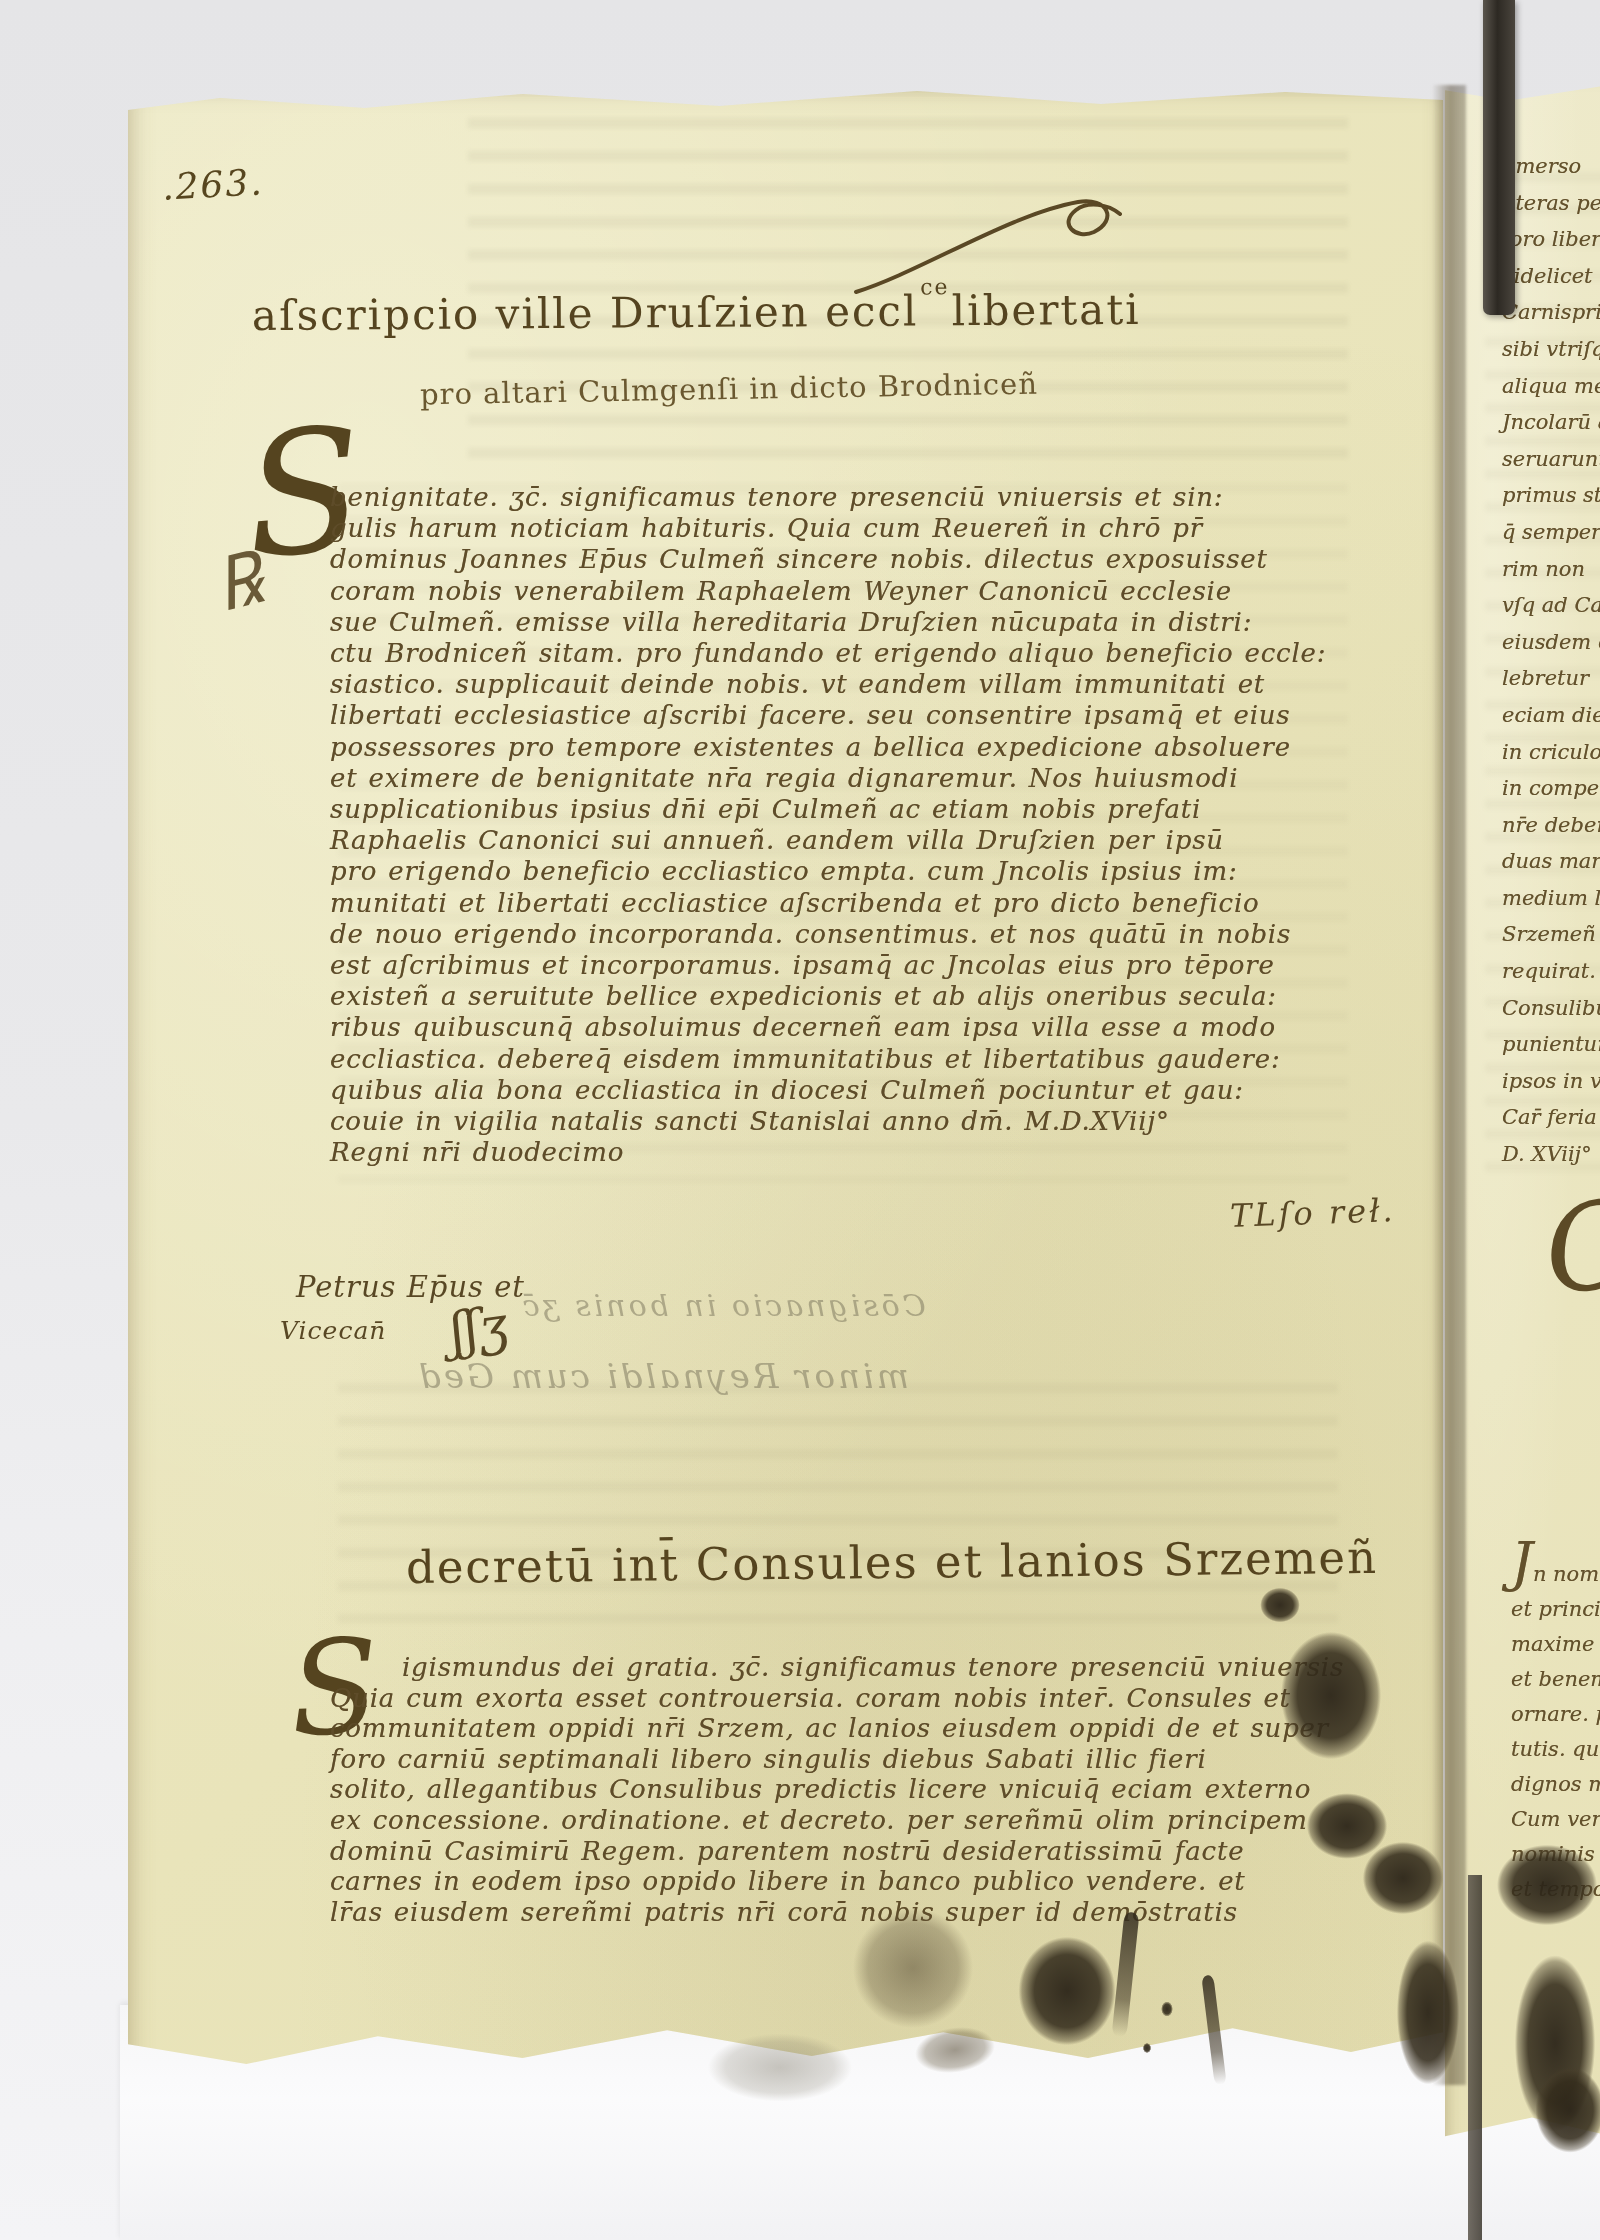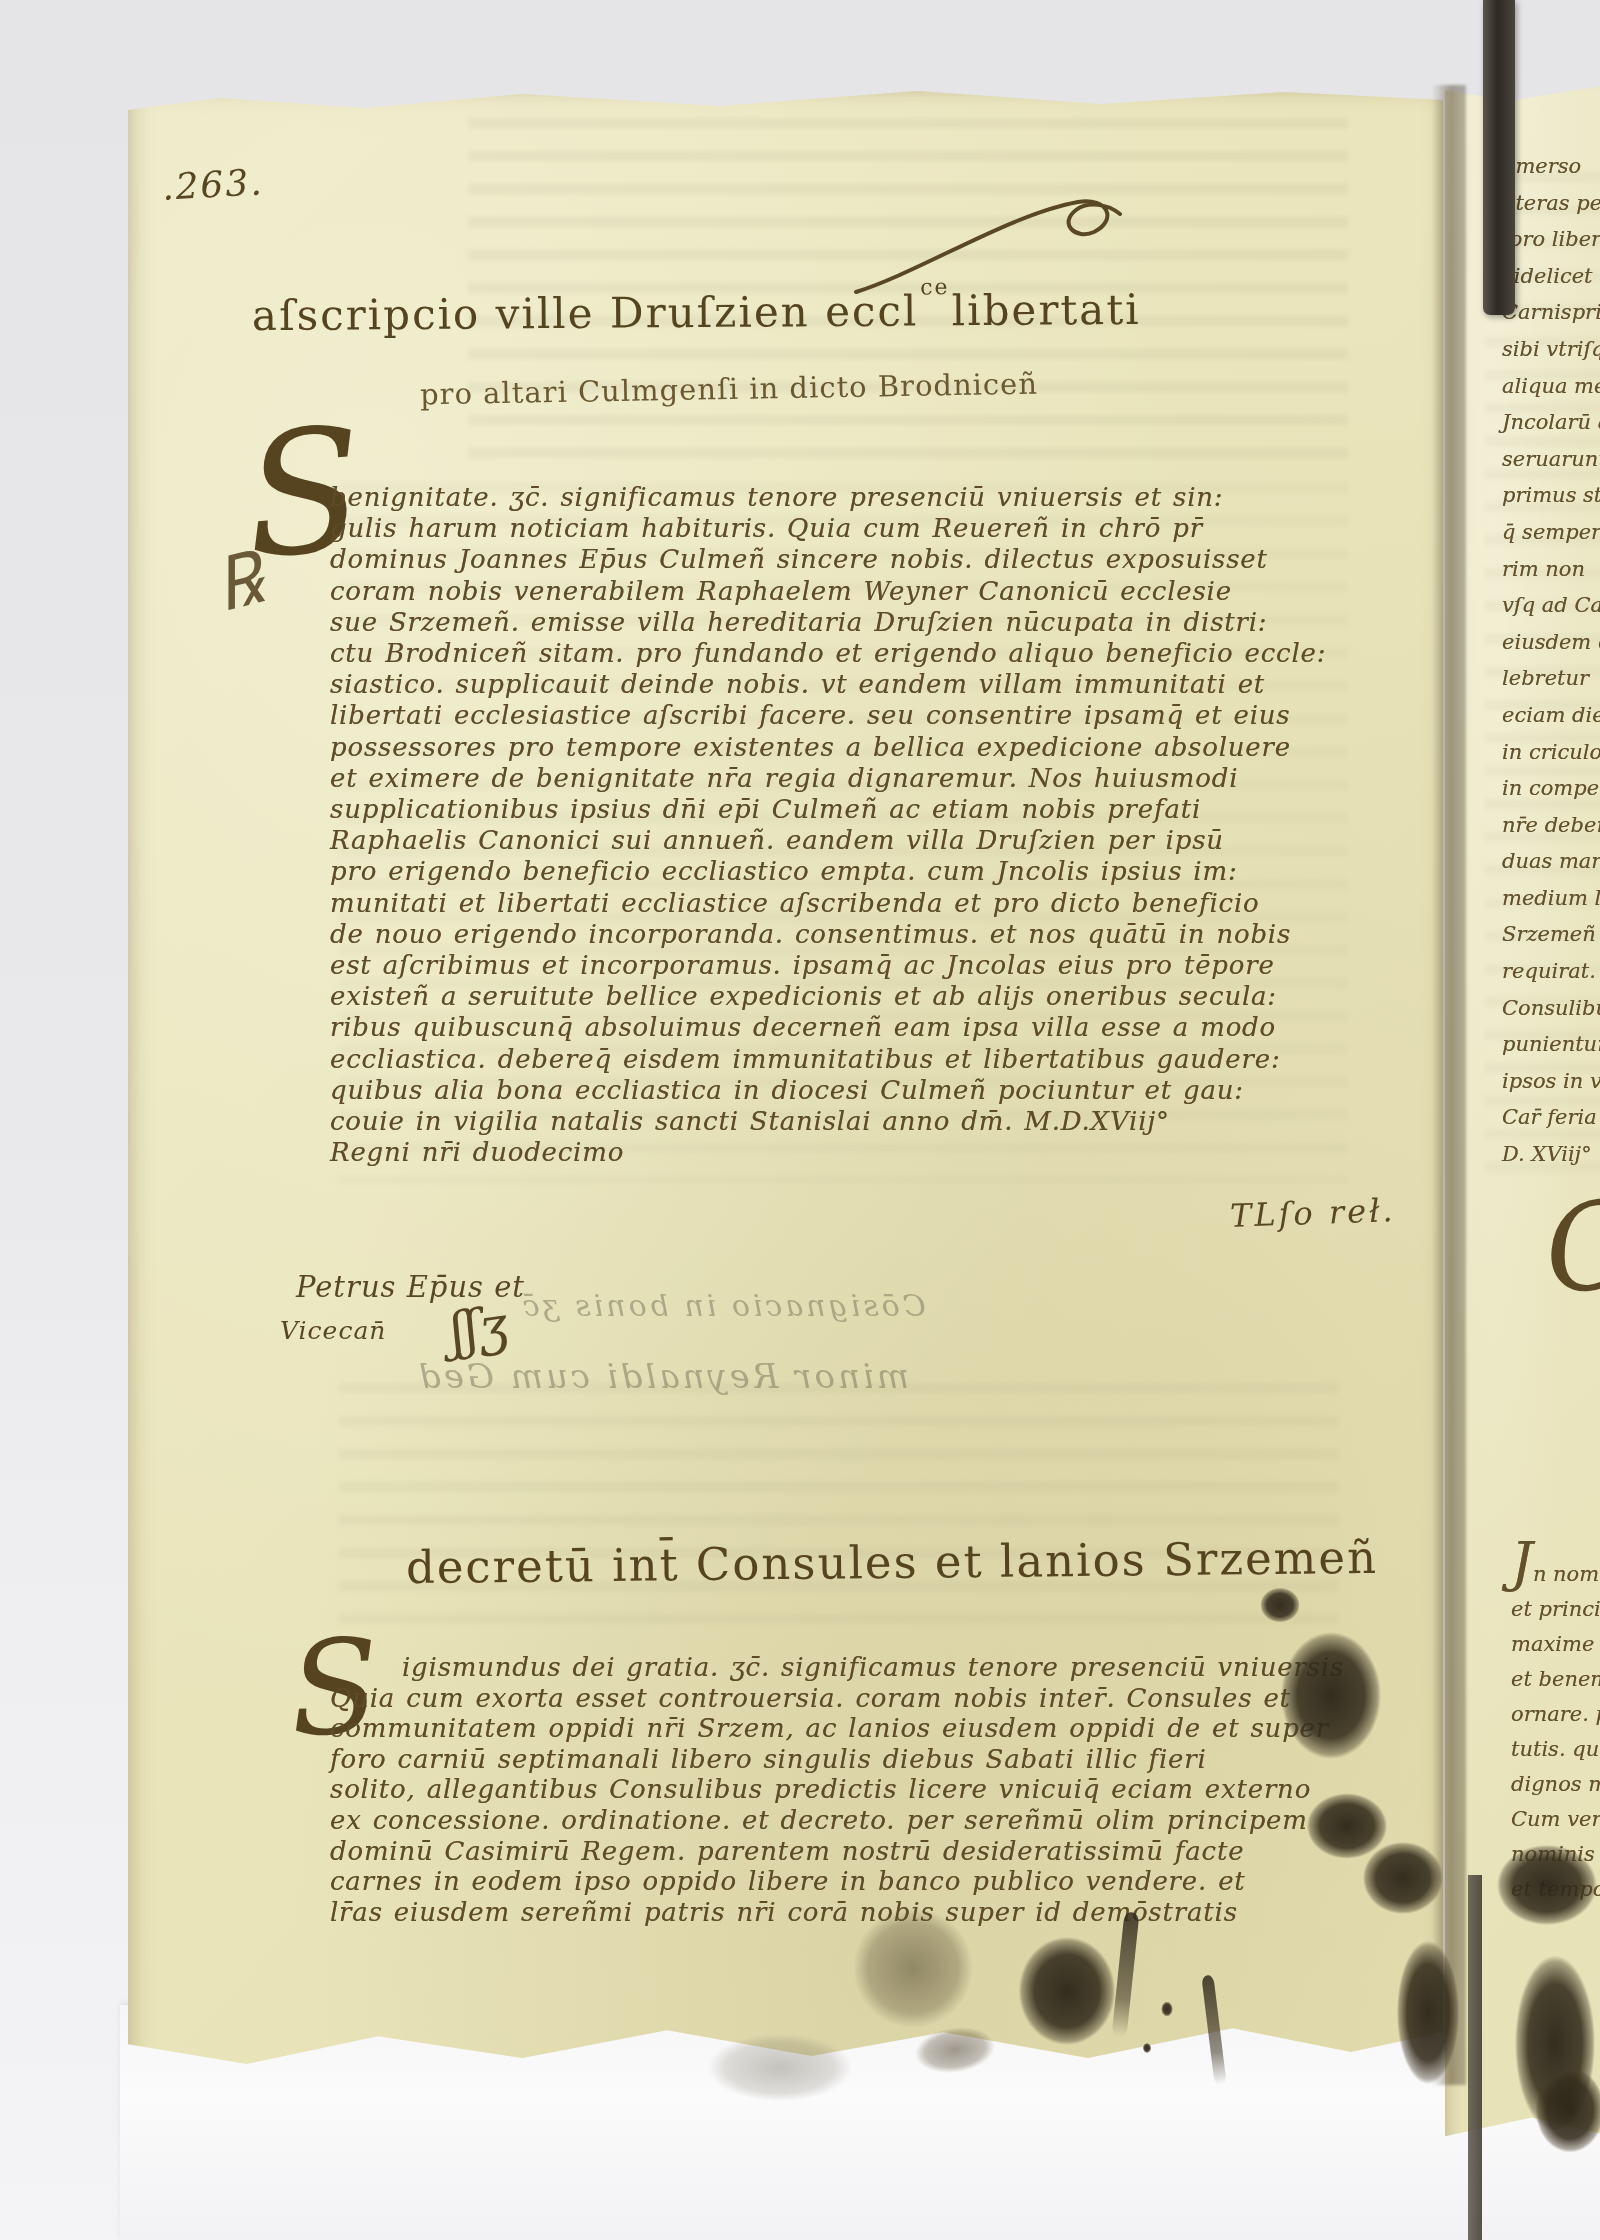--- a/index.html
+++ b/index.html
@@ -154,21 +154,21 @@
     <div class="h2">pro altari Culmgenſi in dicto Brodniceñ</div>
 
     <div class="initcap" id="init1">S</div>
     <div class="marginmark">℞</div>
 
     <div class="para" id="para1">
         <div class="ms-line">benignitate. ʒc̄. significamus tenore presenciū vniuersis et sin:</div>
         <div class="ms-line">gulis harum noticiam habituris. Quia cum Reuereñ in chrō pr̄</div>
         <div class="ms-line">dominus Joannes Ep̄us Culmeñ sincere nobis. dilectus exposuisset</div>
         <div class="ms-line">coram nobis venerabilem Raphaelem Weyner Canonicū ecclesie</div>
-        <div class="ms-line">sue Srzemeñ. emisse villa hereditaria Druſzien nūcupata in distri:</div>
+        <div class="ms-line">sue Culmeñ. emisse villa hereditaria Druſzien nūcupata in distri:</div>
         <div class="ms-line">ctu Brodniceñ sitam. pro fundando et erigendo aliquo beneficio eccle:</div>
         <div class="ms-line">siastico. supplicauit deinde nobis. vt eandem villam immunitati et</div>
         <div class="ms-line">libertati ecclesiastice aſscribi facere. seu consentire ipsamq̄ et eius</div>
         <div class="ms-line">possessores pro tempore existentes a bellica expedicione absoluere</div>
         <div class="ms-line">et eximere de benignitate nr̄a regia dignaremur. Nos huiusmodi</div>
         <div class="ms-line">supplicationibus ipsius dn̄i ep̄i Culmeñ ac etiam nobis prefati</div>
         <div class="ms-line">Raphaelis Canonici sui annueñ. eandem villa Druſzien per ipsū</div>
         <div class="ms-line">pro erigendo beneficio eccliastico empta. cum Jncolis ipsius im:</div>
         <div class="ms-line">munitati et libertati eccliastice aſscribenda et pro dicto beneficio</div>
         <div class="ms-line">de nouo erigendo incorporanda. consentimus. et nos quātū in nobis</div>

